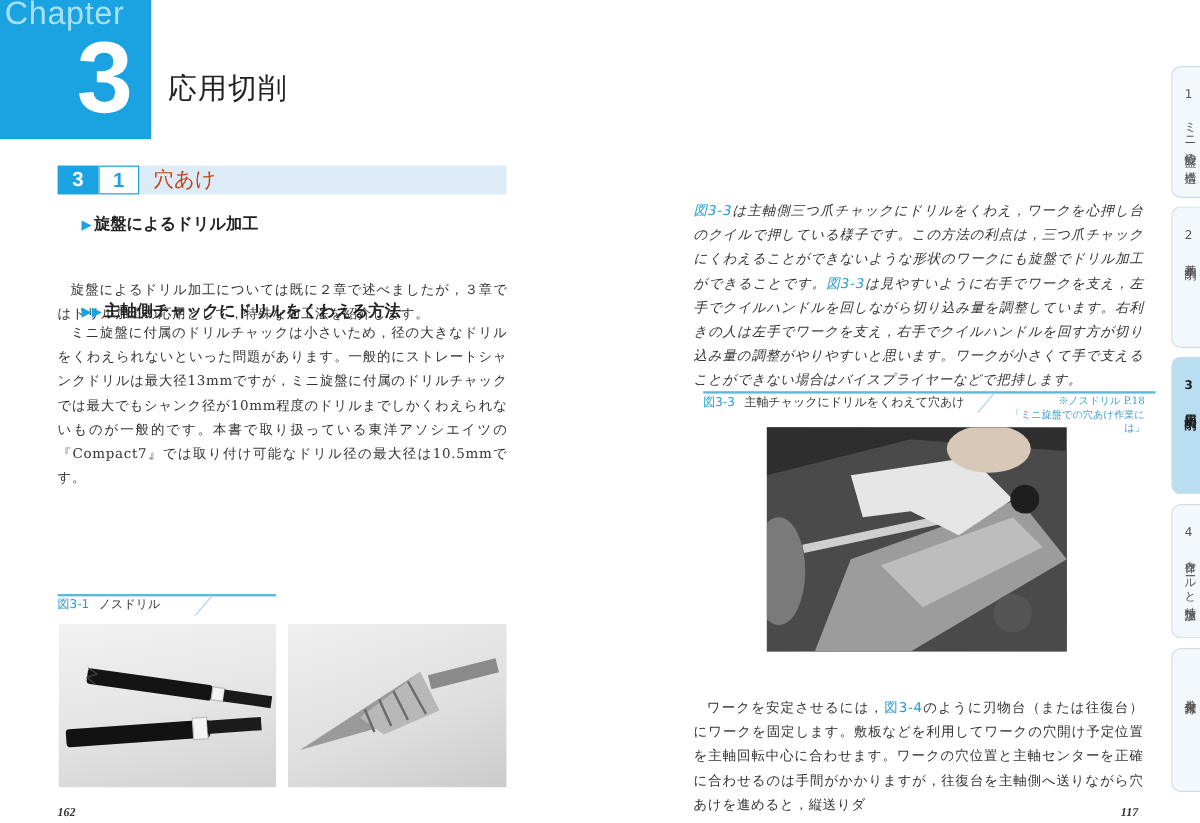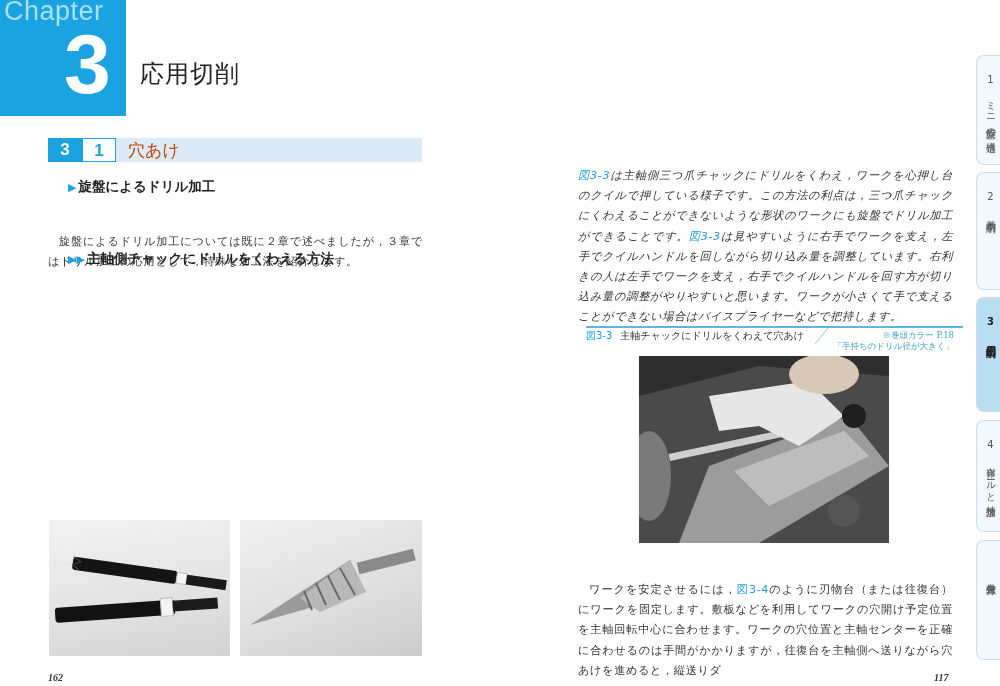--- a/index.html
+++ b/index.html
@@ -120,22 +120,27 @@
   </div>
 
   <div class="h-sub" style="top:178px;">
     <span class="tri">▶</span><span>旋盤によるドリル加工</span>
   </div>
   <div class="body-text" style="left:48px; top:196px; width:375px; text-indent:11px;margin-top:36px;">旋盤によるドリル加工については既に２章で述べましたが，３章ではドリル加工の応用として，特殊な加工法を紹介します。</div>
 
   <div class="h-sub" style="top:250px;">
     <span class="tri">▶▶</span><span>主軸側チャックにドリルをくわえる方法</span>
   </div>
-
-
+  <div class="body-text" style="left:48px; top:268px; width:375px; text-indent:11px;">ミニ旋盤に付属のドリルチャックは小さいため，径の大きなドリルをくわえられないといった問題があります。一般的にストレートシャンクドリルは最大径13mmですが，ミニ旋盤に付属のドリルチャックでは最大でもシャンク径が10mm程度のドリルまでしかくわえられないものが一般的です。本書で取り扱っている東洋アソシエイツの『Compact7』では取り付け可能なドリル径の最大径は10.5mmです。</div>
+
+
+  <div class="fig-cap" style="left:48px; top:495px; width:182px;">
+    <span class="fnum">図3-1</span><span>ノスドリル</span>
+    <span class="slash" style="left:108px;"></span>
+  </div>
 
   <div class="photo photo-1">
     <svg width="181" height="136" viewBox="0 0 181 136">
       <g transform="rotate(8 90 60)">
         <rect x="22" y="46" width="105" height="13" rx="3" fill="#141414"></rect>
         <path d="M22 46 l8 4 -8 4 8 5" stroke="#444" fill="none"></path>
         <rect x="127" y="47" width="10" height="11" fill="#f4f4f4" stroke="#bbb"></rect>
         <rect x="137" y="48" width="40" height="10" fill="#1a1a1a"></rect>
       </g>
       <g transform="rotate(-4 90 90)">
@@ -163,22 +168,22 @@
 </div>
 
 <div class="page page-right">
   <div class="body-text" style="left:78px; top:166px; width:375px;font-style:italic;"><span class="ref">図3-3</span><span>は主軸側三つ爪チャックにドリルをくわえ，ワークを心押し台のクイルで押している様子です。この方法の利点は，三つ爪チャックにくわえることができないような形状のワークにも旋盤でドリル加工ができることです。</span><span class="ref">図3-3</span><span>は見やすいように右手でワークを支え，左手でクイルハンドルを回しながら切り込み量を調整しています。右利きの人は左手でワークを支え，右手でクイルハンドルを回す方が切り込み量の調整がやりやすいと思います。ワークが小さくて手で支えることができない場合はバイスプライヤーなどで把持します。</span></div>
 
   <div class="fig-cap" style="left:86px; top:326px; width:377px;">
     <span class="fnum">図3-3</span><span>主軸チャックにドリルをくわえて穴あけ</span>
     <span class="slash" style="left:222px;"></span>
   </div>
   <div class="fig-note" style="left:330px; top:330px; width:124px;">
-    <div>※巻頭カラー P.18</div>
-    <div>「手持ちのドリル径が大きく」</div>
+    <div>※ノスドリル P.18</div>
+    <div>「ミニ旋盤での穴あけ作業には」</div>
   </div>
 
   <div class="photo photo-3" style="left:139px;">
     <svg width="250" height="187" viewBox="0 0 250 187">
       <rect x="0" y="0" width="250" height="187" fill="#2e2e2e"></rect>
       <polygon points="0,40 120,10 250,20 250,187 0,187" fill="#4a4a4a"></polygon>
       <polygon points="70,110 210,60 250,110 120,187 40,187" fill="#9c9c9c"></polygon>
       <polygon points="95,115 205,75 230,100 130,150" fill="#bdbdbd"></polygon>
       <rect x="30" y="98" width="140" height="7" fill="#cfcfcf" transform="rotate(-12 30 100)"></rect>
       <polygon points="70,40 170,25 205,60 160,90 120,70 80,75" fill="#e6e6e6"></polygon>

